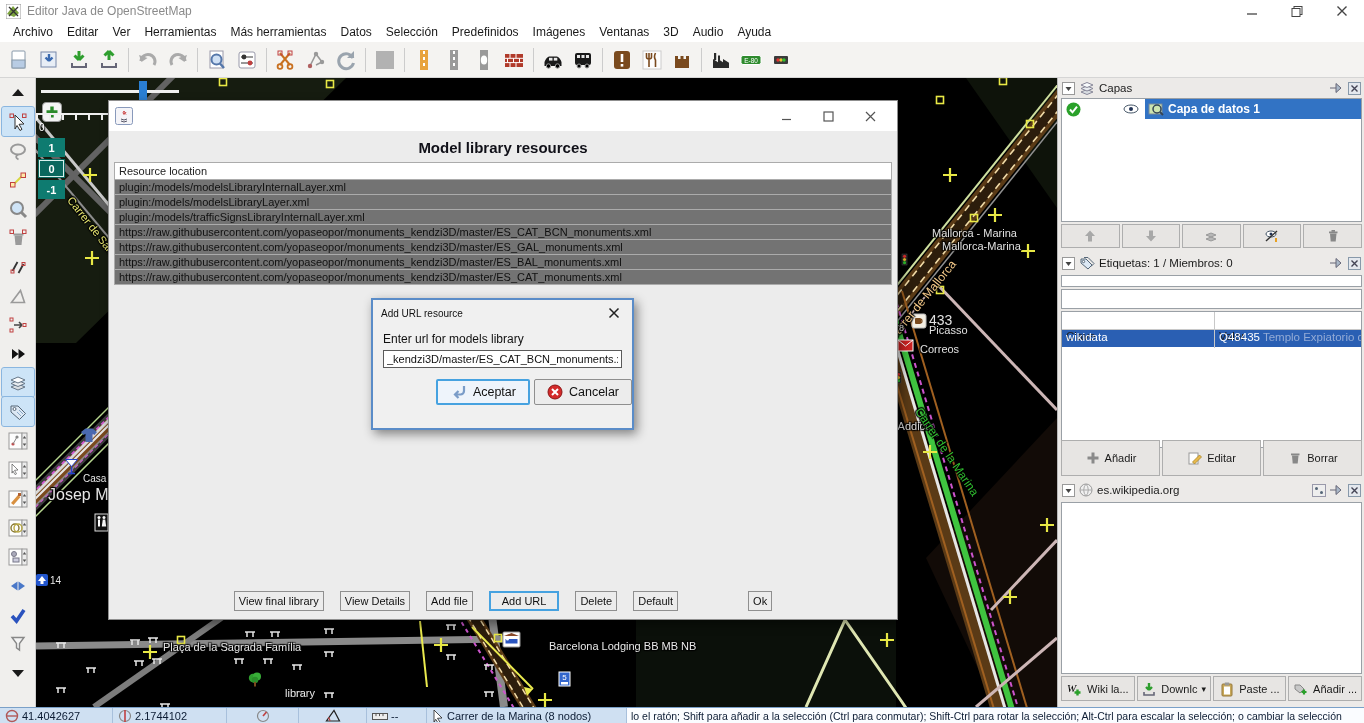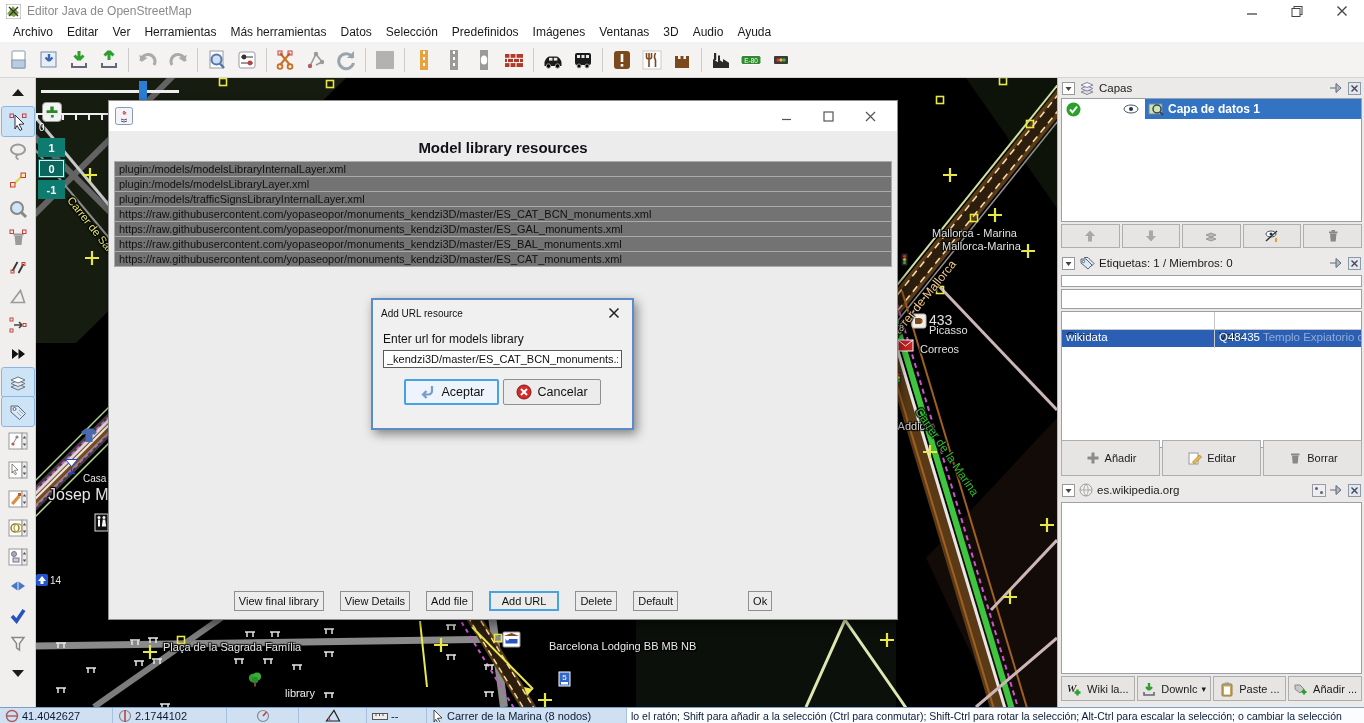--- a/index.html
+++ b/index.html
@@ -66,21 +66,21 @@
 .dlg-buttons{position:absolute;left:0;right:0;bottom:8px;display:flex;justify-content:center;align-items:center;gap:16px}
 .dbtn{height:20px;padding:1px 4px;font-size:11px;color:#111;background:#ececec;border:1px solid #8f8f8f;display:flex;align-items:center}
 .dbtn.active{border:2px solid #46a2e0;padding:0 11px}
 .dbtn.ok-gap{margin-left:54px}
 .url-dialog{left:371px;top:298px;width:263px;height:132px;border:2px solid #5a8cc8;background:#f0f0f0;z-index:20}
 .udlg-title{height:26px;display:flex;align-items:center;padding:0 8px;font-size:10px;color:#111}
 .udlg-title .sp{flex:1}
 .uclose{width:20px;height:20px;display:flex;align-items:center;justify-content:center;color:#222;font-size:14px}
 .udlg-label{font-size:12px;color:#111;margin:6px 10px 4px}
 .udlg-input{display:block;margin:0 10px;width:239px;height:18px;border:1px solid #5a5a5a;font-size:11px;font-family:"Liberation Sans",sans-serif;padding:0 3px;background:#fff;color:#111}
-.udlg-buttons{display:flex;justify-content:center;gap:4px;margin-top:11px}
+.udlg-buttons{display:flex;justify-content:flex-end;gap:4px;margin-top:11px}
 .ubtn{height:26px;display:flex;align-items:center;gap:6px;font-size:12.5px;color:#111;padding:0 12px;background:#ececec;border:1px solid #8f8f8f;border-radius:2px}
 .ubtn.primary{border:2px solid #46a2e0;background:#eef4fb}
 svg{display:block}
 </style>
 </head>
 <body>
 
 <div id="app">
 
   <div class="titlebar">
@@ -951,20 +951,21 @@
           </svg>
         </span>
       <span class="dwbtn">
           <svg width="11" height="11" viewBox="0 0 11 11">
             <path d="M1 1 l9 9 M10 1 l-9 9" stroke="#555" stroke-width="1.2"></path>
           </svg>
         </span>
     </div>
     <div class="dlg-heading">Model library resources</div>
     <div class="res-list" id="res-list">
+      <div class="res-hdr">Resource location</div>
     <div class="res-row">plugin:/models/modelsLibraryInternalLayer.xml</div>
         <div class="res-row">plugin:/models/modelsLibraryLayer.xml</div>
         <div class="res-row">plugin:/models/trafficSignsLibraryInternalLayer.xml</div>
         <div class="res-row">https://raw.githubusercontent.com/yopaseopor/monuments_kendzi3D/master/ES_CAT_BCN_monuments.xml</div>
         <div class="res-row">https://raw.githubusercontent.com/yopaseopor/monuments_kendzi3D/master/ES_GAL_monuments.xml</div>
         <div class="res-row">https://raw.githubusercontent.com/yopaseopor/monuments_kendzi3D/master/ES_BAL_monuments.xml</div>
         <div class="res-row">https://raw.githubusercontent.com/yopaseopor/monuments_kendzi3D/master/ES_CAT_monuments.xml</div>
       </div>
     <div class="dlg-buttons" id="dlg-buttons">
         <button class="dbtn">View final library</button>

